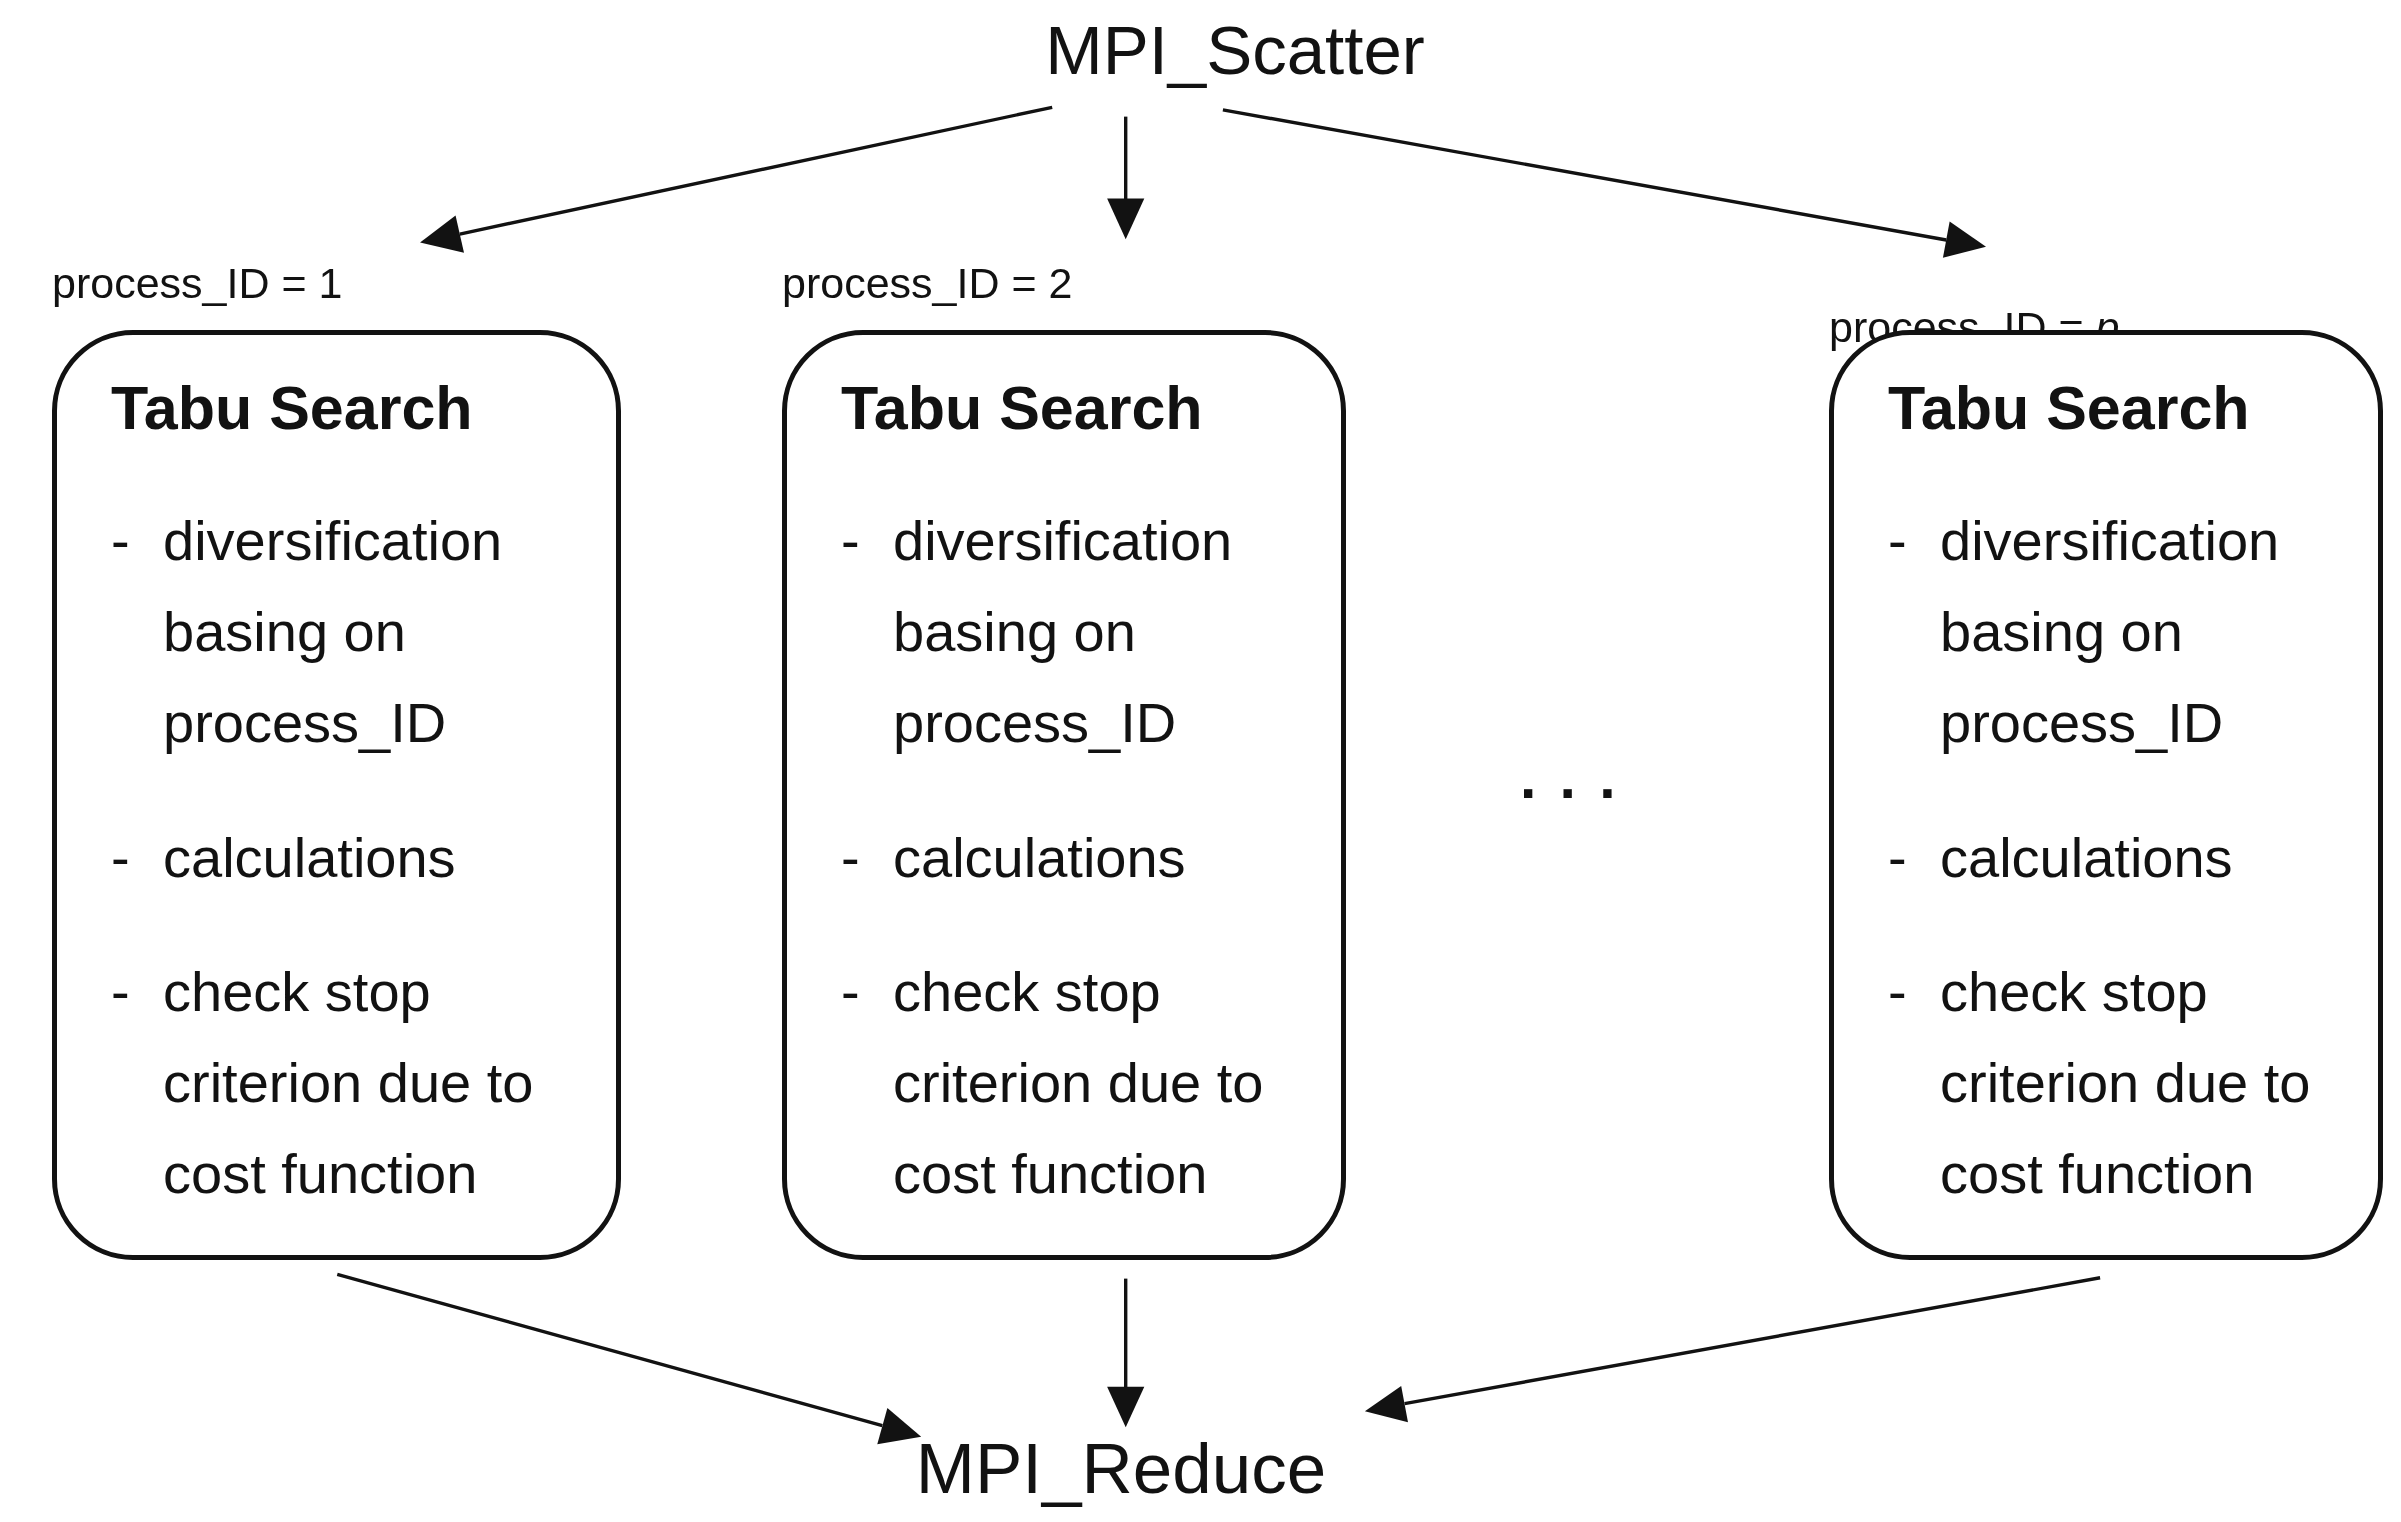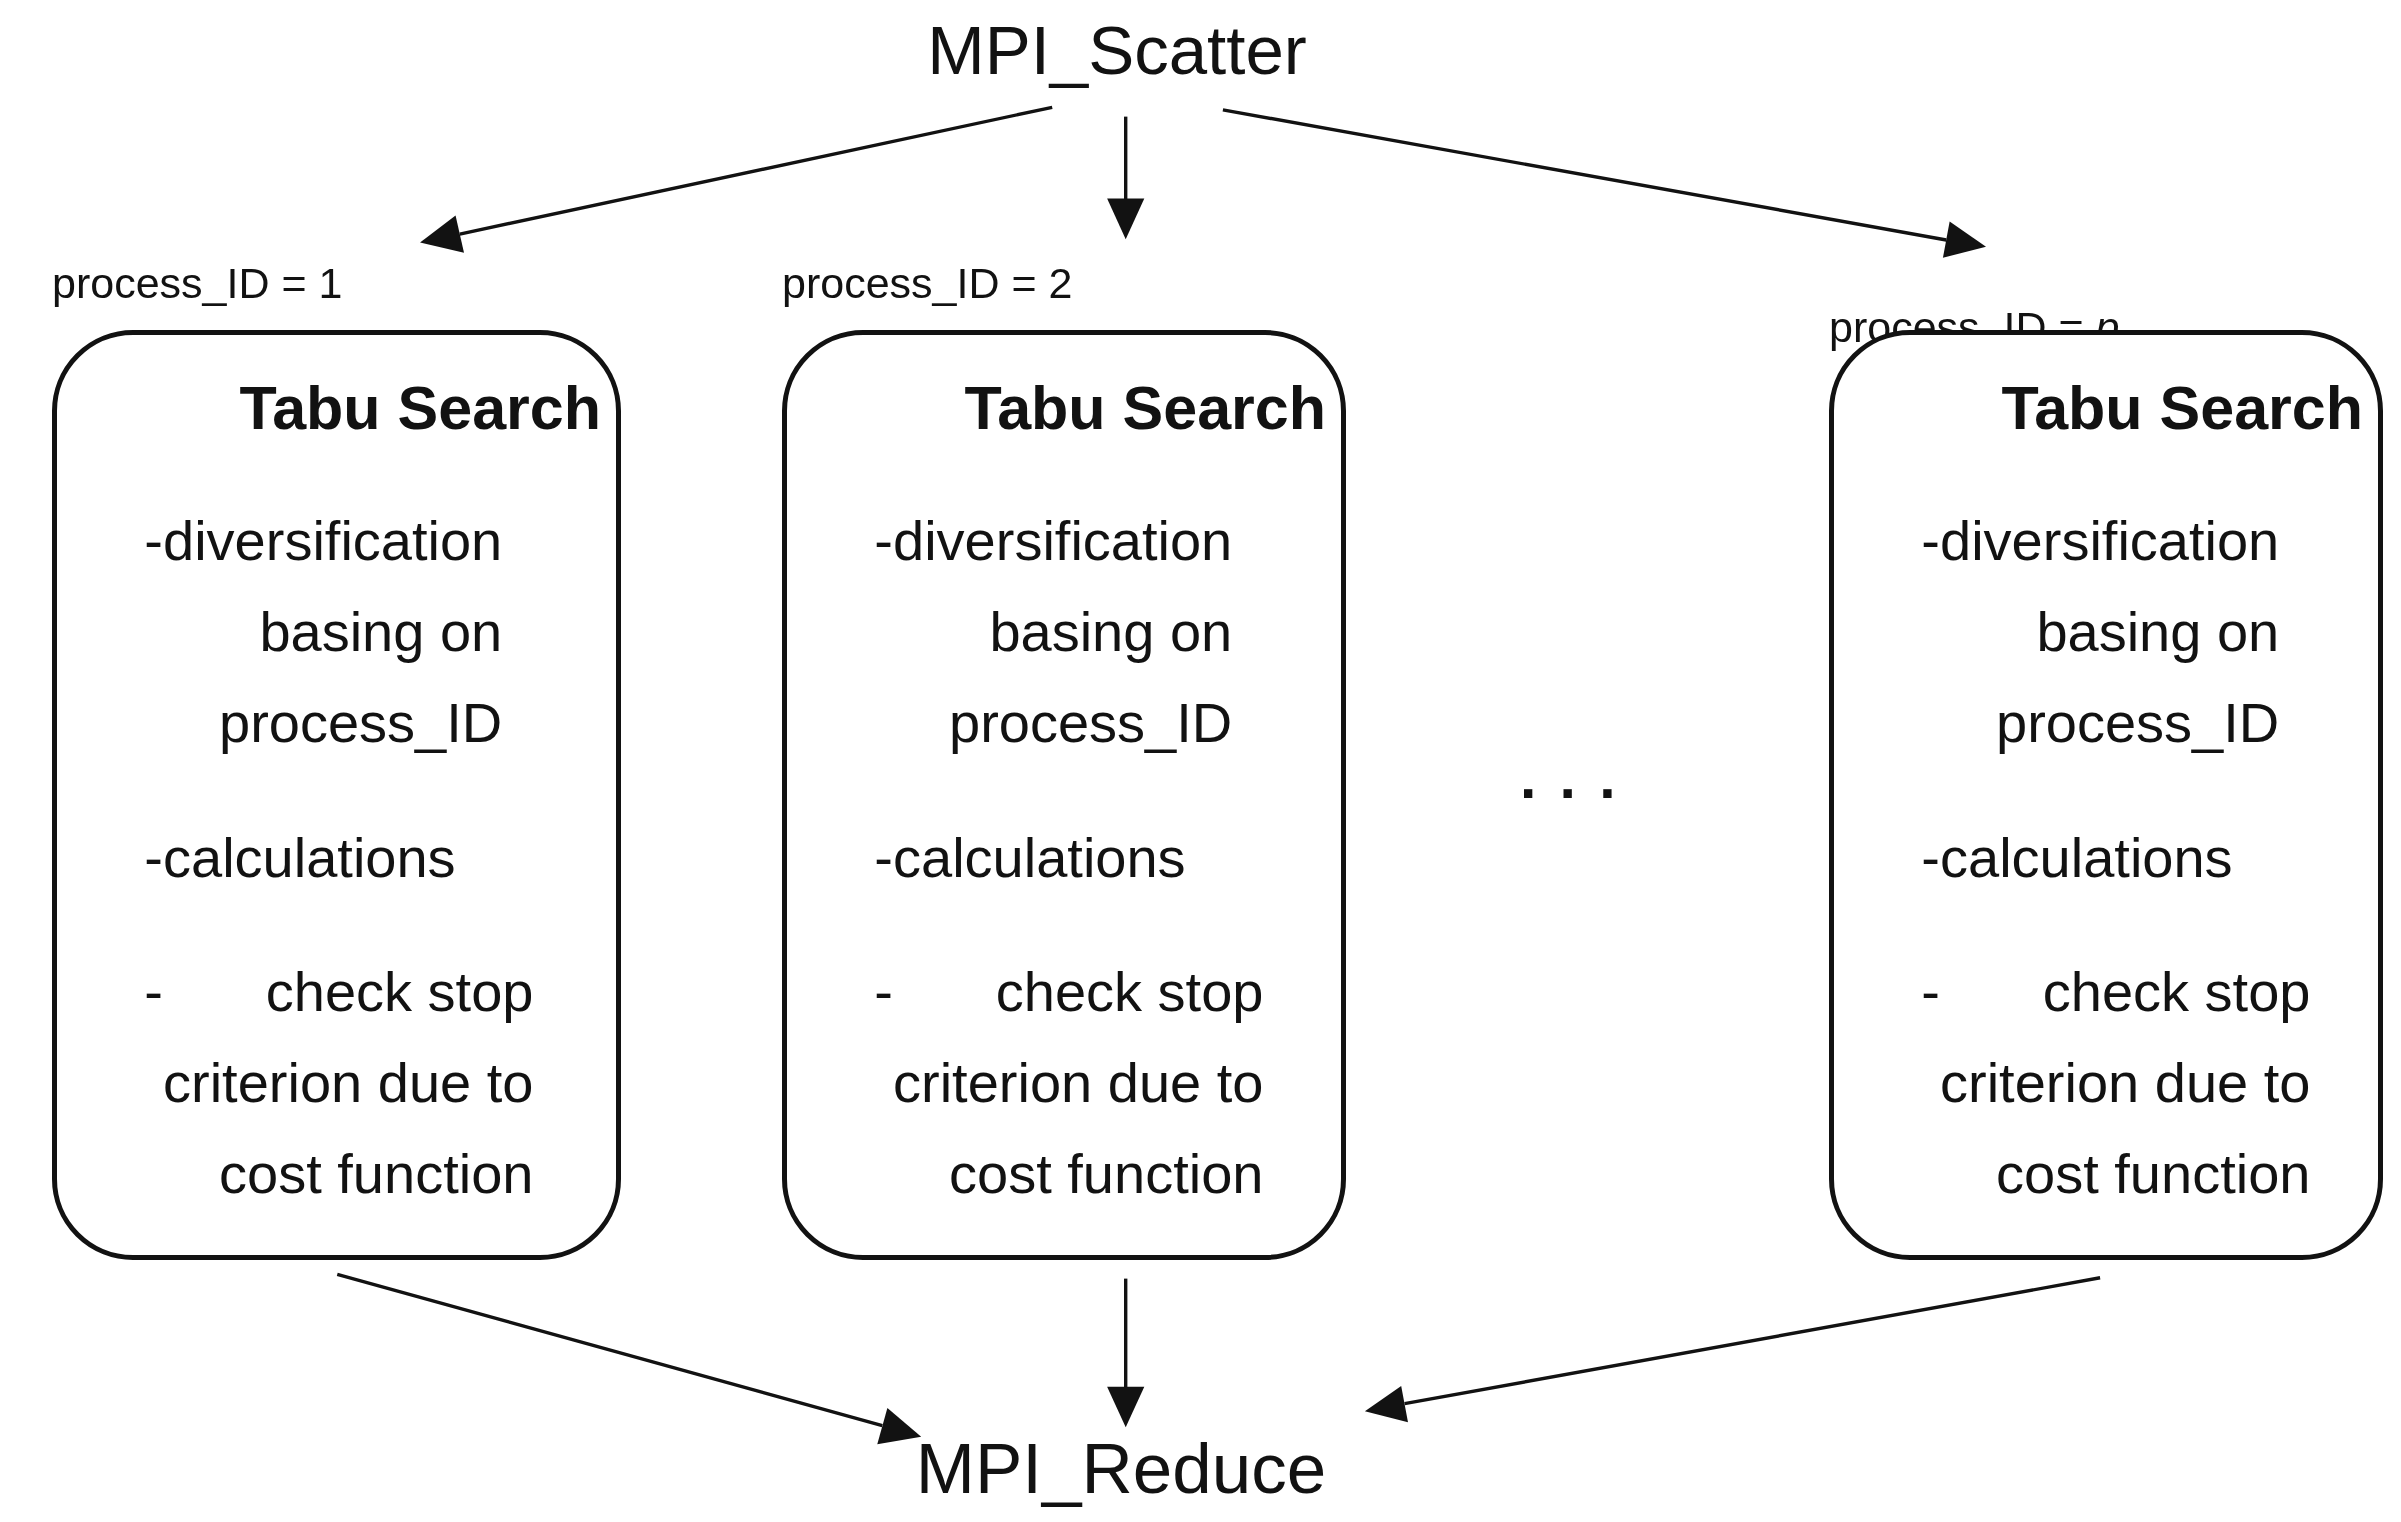--- a/index.html
+++ b/index.html
@@ -28,21 +28,21 @@
     stroke: #121212;
     stroke-width: 4;
   }
   .arrow-layer polygon {
     fill: #121212;
     stroke: none;
   }
   .top-node {
     position: absolute;
     top: 15px;
-    left: 1117px;
+    left: 1235px;
     transform: translateX(-50%);
     font-size: 69px;
     line-height: 1.05;
     white-space: nowrap;
   }
   .bottom-node {
     position: absolute;
     top: 1432px;
     left: 1121px;
     transform: translateX(-50%);
@@ -66,21 +66,20 @@
   .label3 { left: 1829px; width: 554px; margin-top: 44px; }
   .ts-box {
     position: absolute;
     top: 330px;
     height: 930px;
     box-sizing: border-box;
     border: 5px solid #121212;
     border-radius: 81px;
     background: #ffffff;
     padding: 29px 15px 0 54px;
-    text-align: right;
   }
   .box1 { left: 52px;   width: 569px; }
   .box2 { left: 782px;  width: 564px; }
   .box3 { left: 1829px; width: 554px; }
   .ts-title {
     font-weight: bold;
     font-size: 61px;
     line-height: 1.45;
     margin-bottom: 32px;
     white-space: nowrap;

